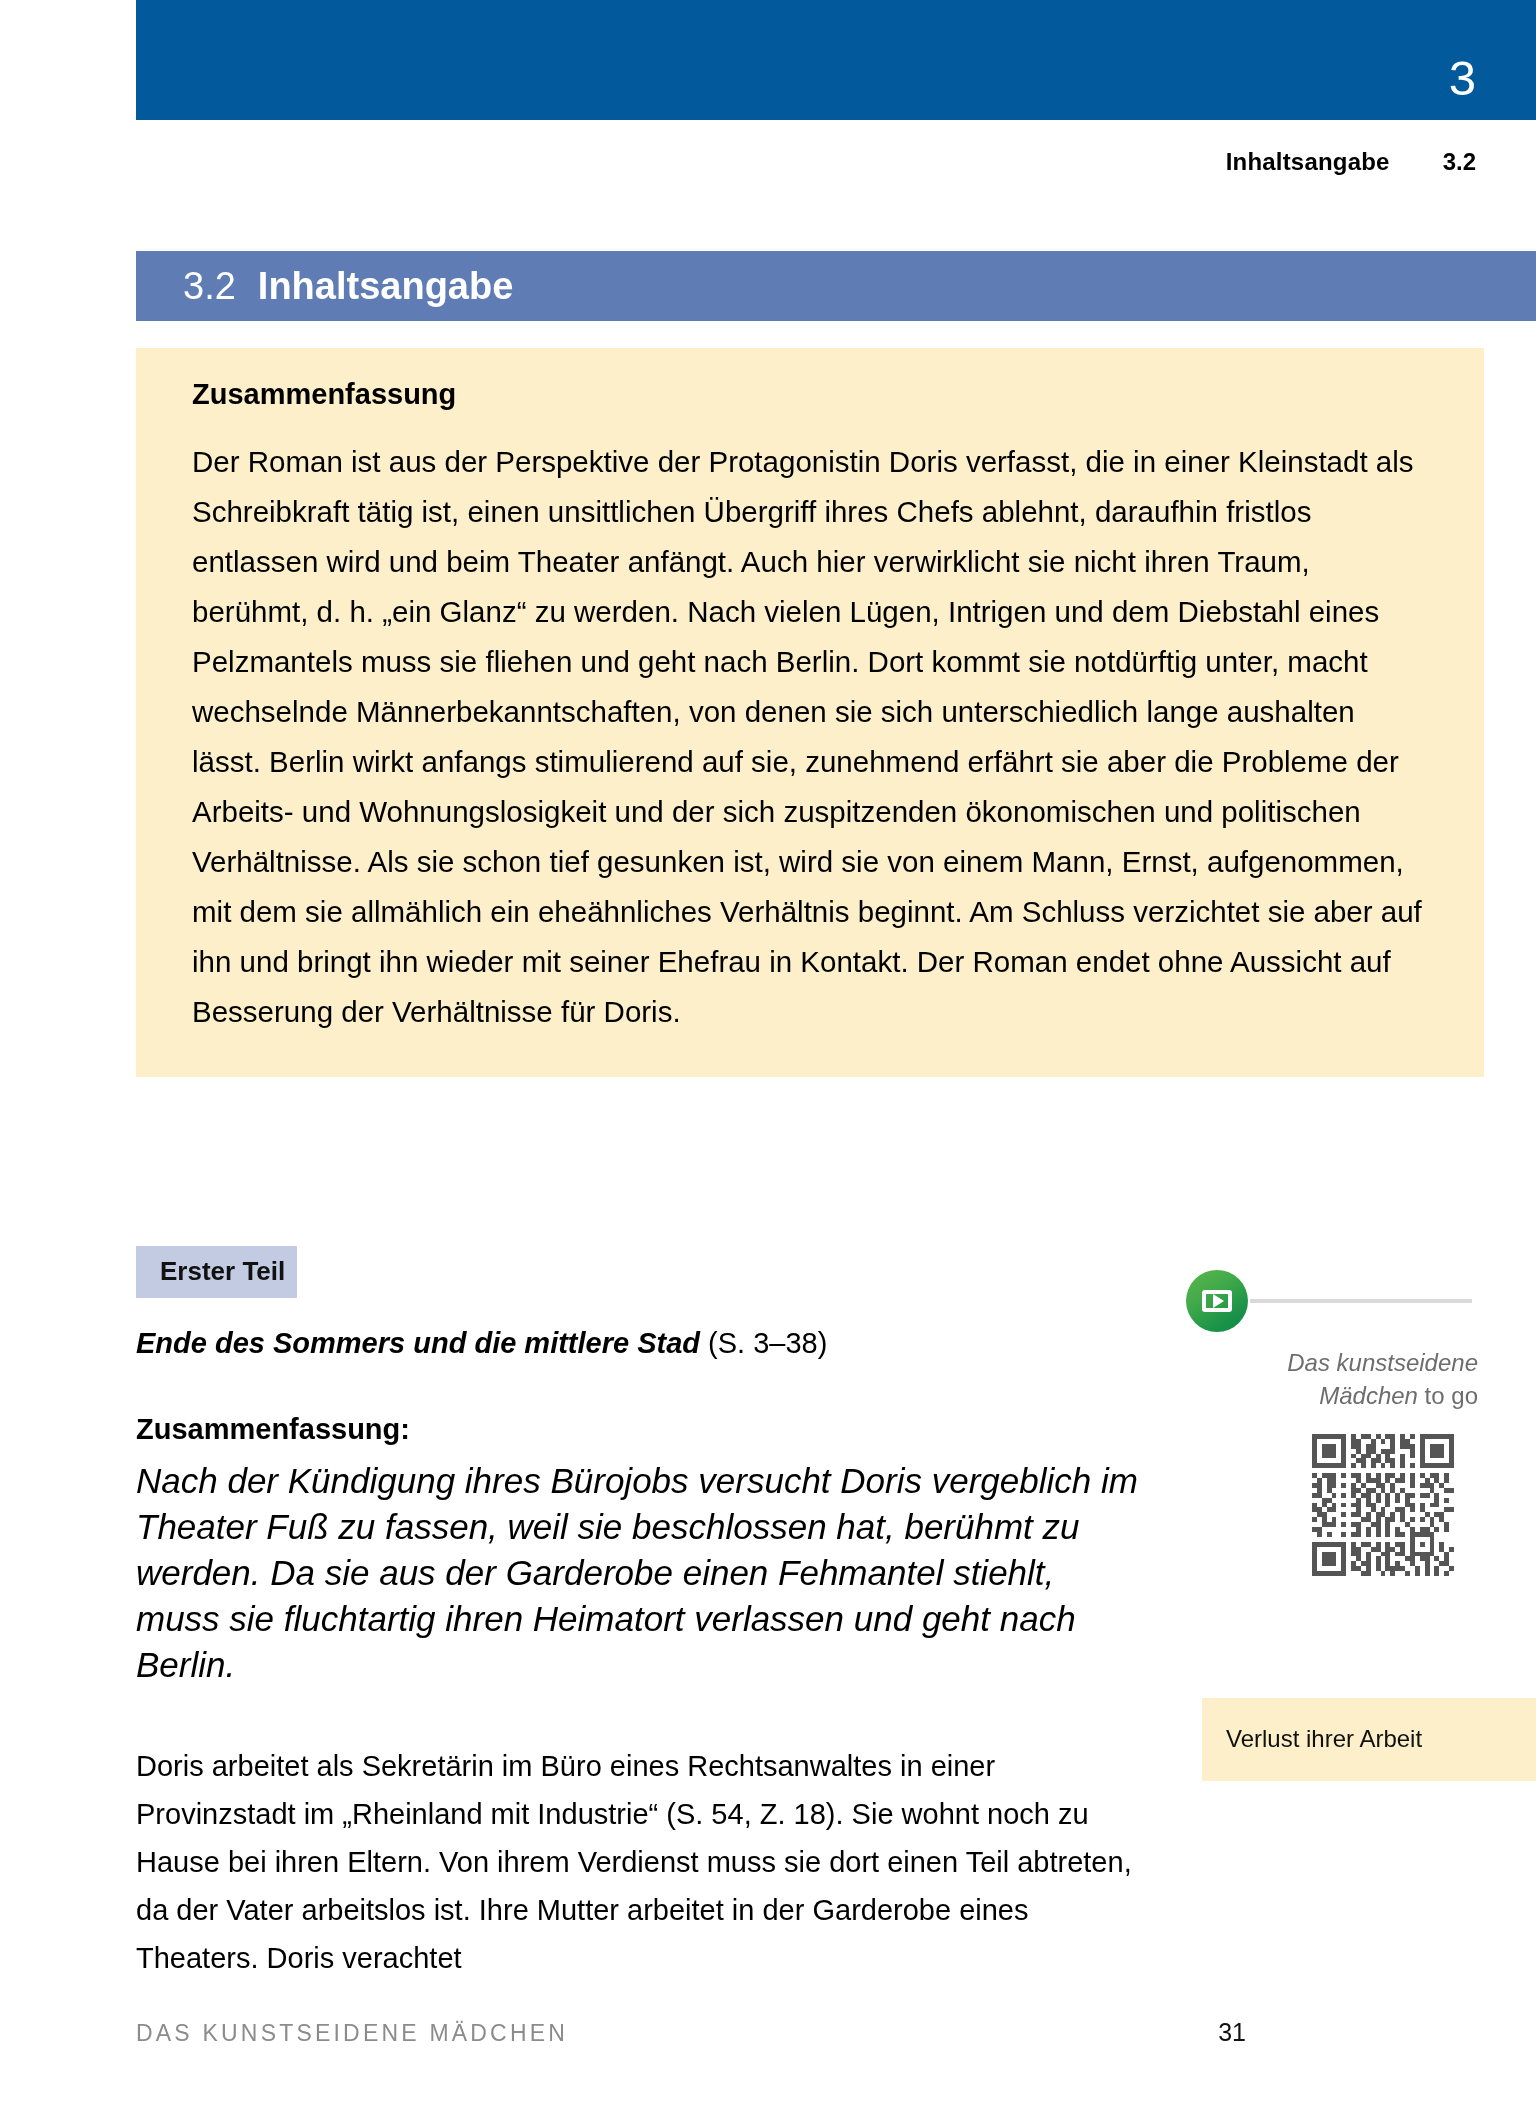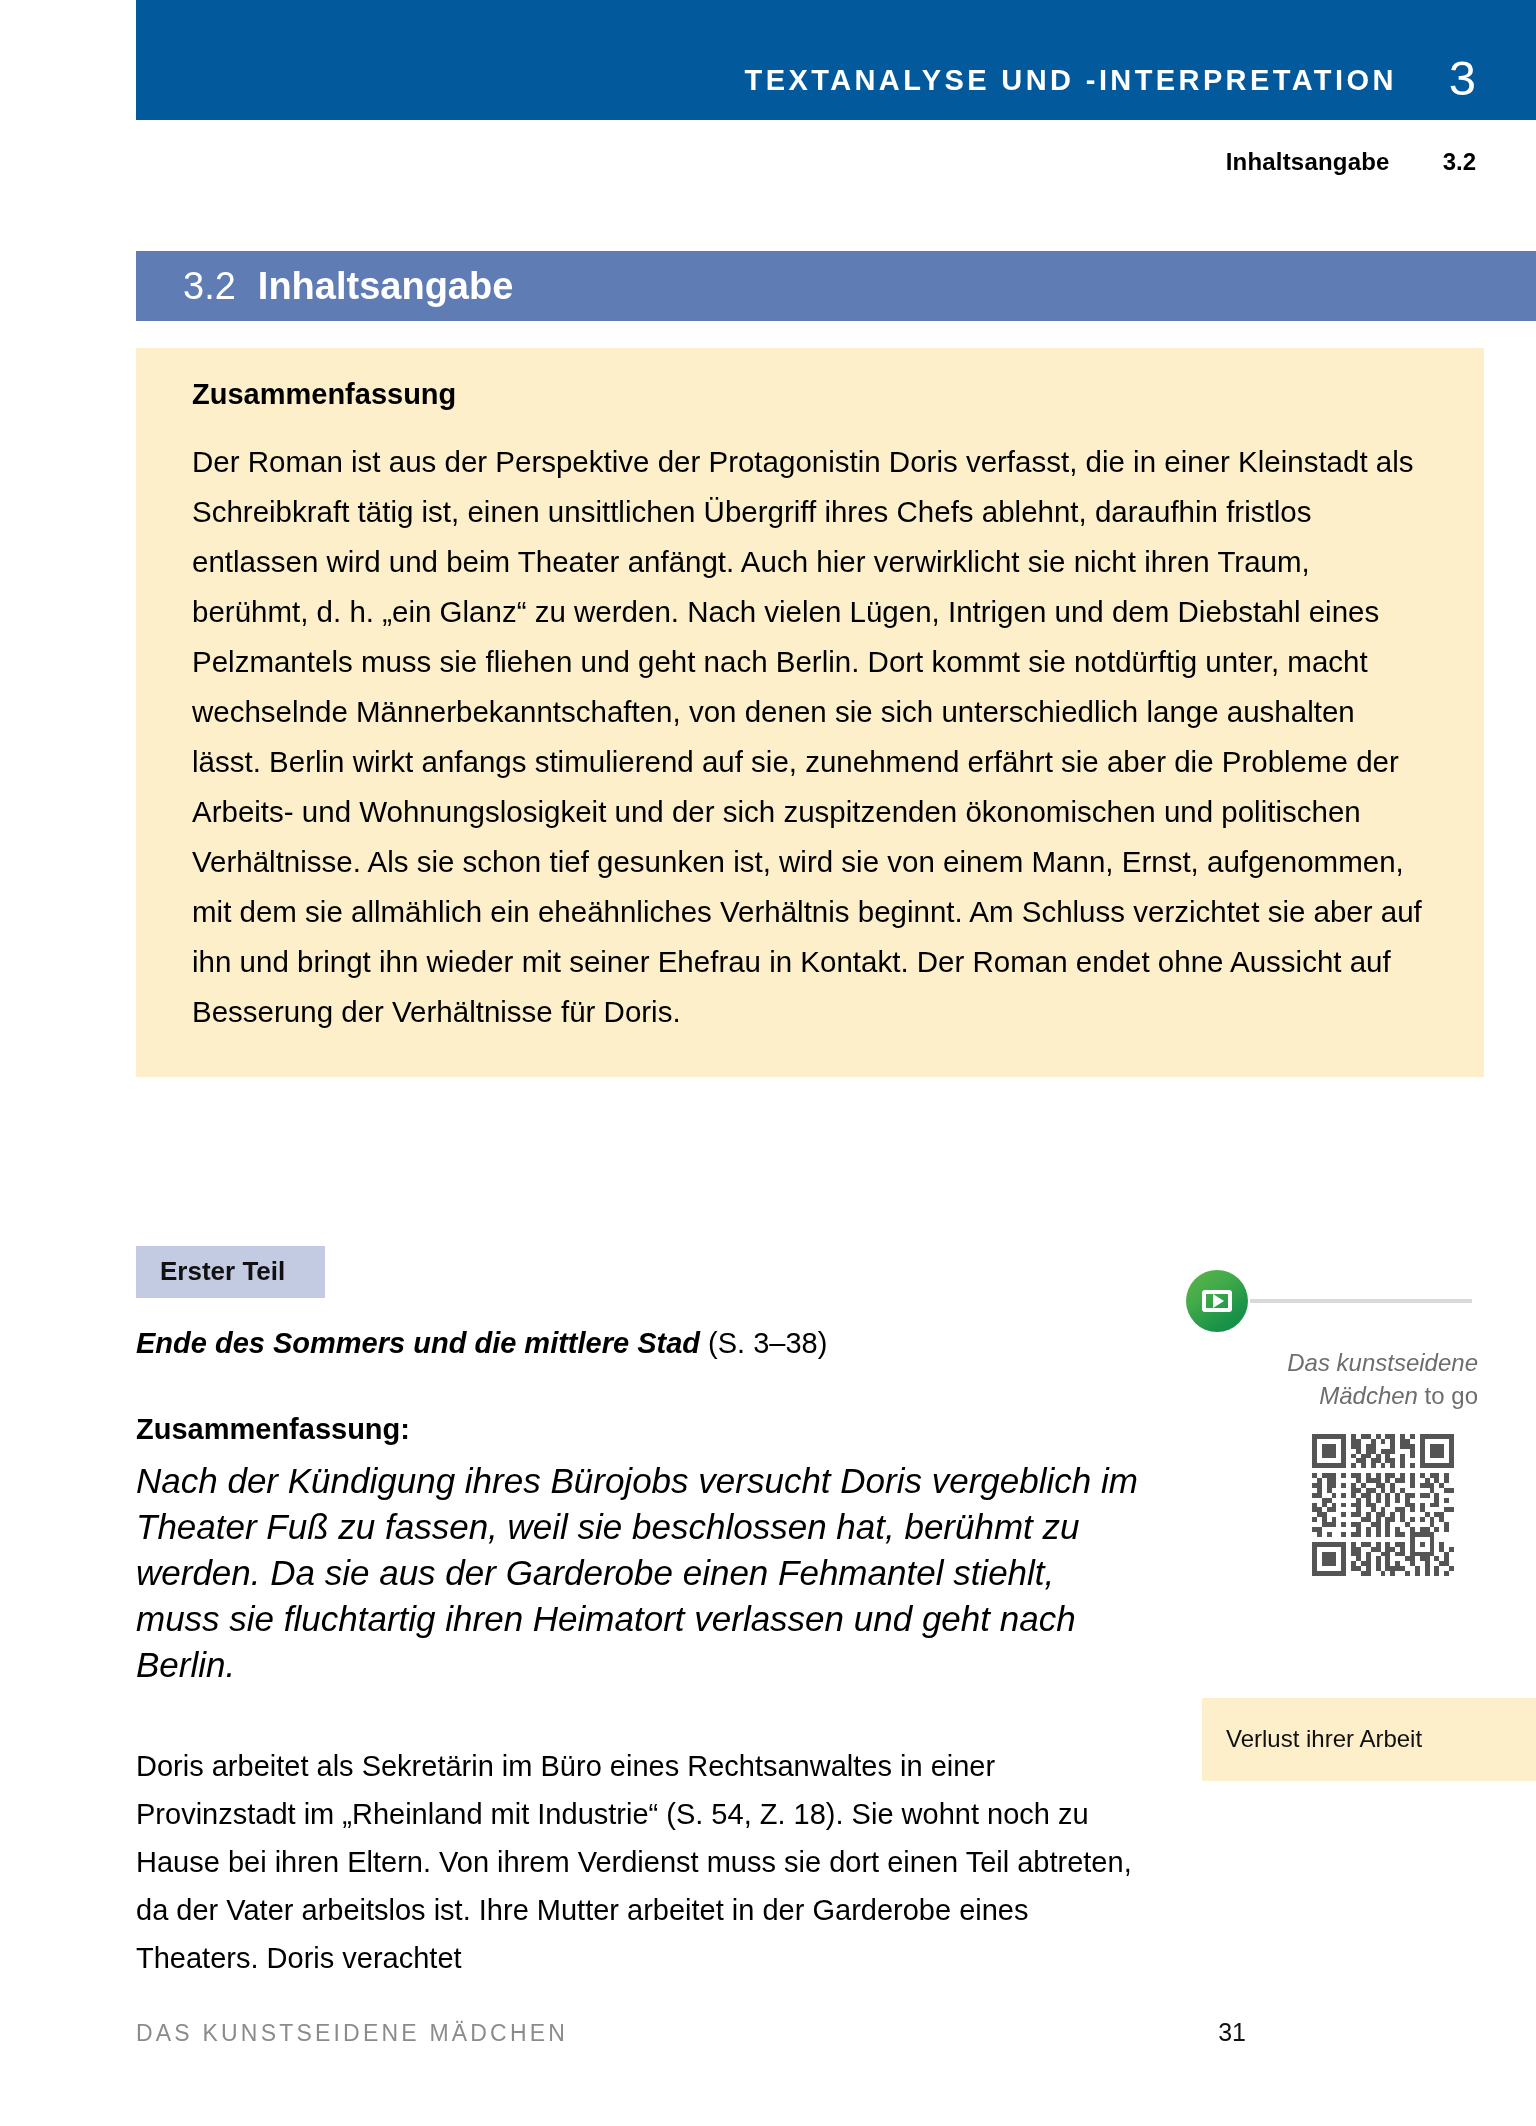--- a/index.html
+++ b/index.html
@@ -124,21 +124,21 @@
     left: 136px;
     top: 1246px;
     width: 1010px;
   }
   .part-badge {
     display: inline-block;
     background: #c3cbe3;
     color: #111;
     font-size: 26px;
     font-weight: 700;
-    padding: 10px 40px 11px 24px;
+    padding: 10px 12px 11px 24px;
     font-stretch: condensed;
   }
   .part-subtitle {
     margin: 29px 0 0 0;
     font-size: 29px;
     font-stretch: condensed;
   }
   .part-subtitle .ps-em {
     font-weight: 700;
     font-style: italic;
@@ -272,21 +272,20 @@
     font-size: 25px;
     color: #111;
     font-weight: 400;
   }
 </style>
 </head>
 <body>
 
 <div class="header-bar">
   <div class="header-inner">
-    <span class="header-title">TEXTANALYSE UND -INTERPRETATION</span>
     <span class="header-chapter">3</span>
   </div>
 </div>
 
 <div class="running-head">
   <span class="rh-label">Inhaltsangabe</span>
   <span class="rh-num">3.2</span>
 </div>
 
 <div class="section-bar">

